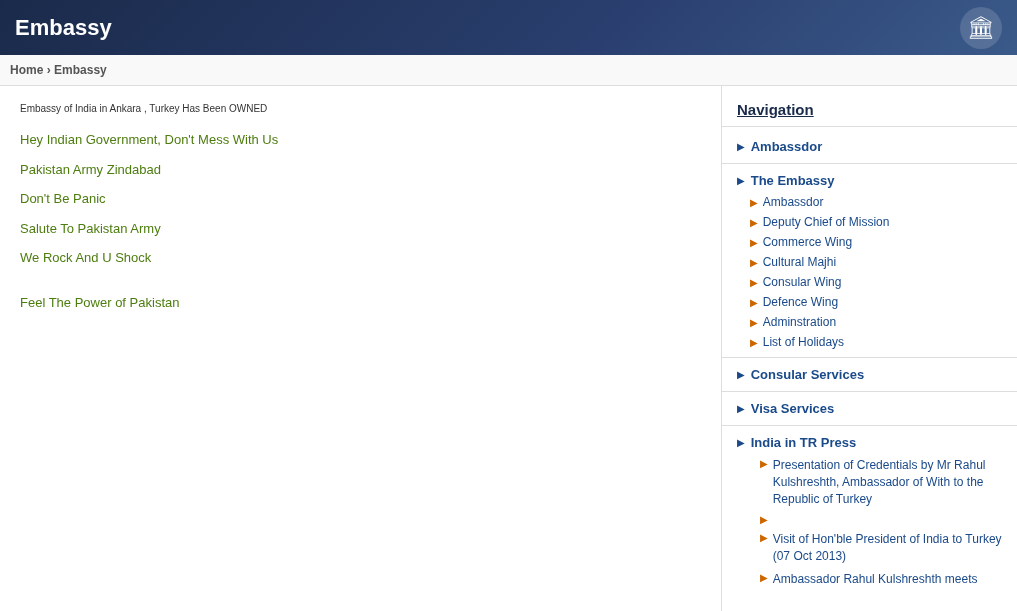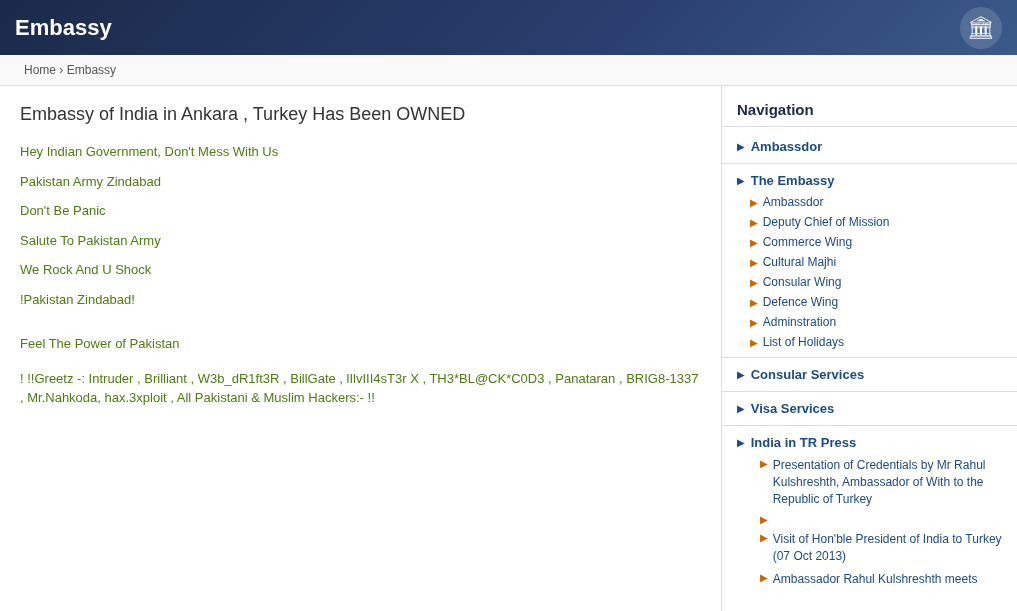--- a/index.html
+++ b/index.html
@@ -28,25 +28,26 @@
       border-radius: 50%;
       width: 42px;
       height: 42px;
       display: flex;
       align-items: center;
       justify-content: center;
     }
 
     
     .breadcrumb {
-      padding: 8px 24px;
+      padding: 8px 10px;
       font-size: 12px;
       color: #555;
       border-bottom: 1px solid #ddd;
       background: #f9f9f9;
+      font-weight: bold;
     }
     .breadcrumb a {
       color: #555;
       text-decoration: none;
     }
 
     
     .page-layout {
       display: flex;
       min-height: calc(611px - 55px - 30px);
@@ -59,21 +60,21 @@
       border-right: 1px solid #ddd;
     }
     .main-content p {
       margin-bottom: 10px;
       font-size: 13px;
       line-height: 1.5;
       color: #4d7c0f;
     }
     .main-content .hack-notice {
       color: #333;
-      font-size: 18px;
+      font-size: 10px;
       margin-bottom: 14px;
     }
     .footer-text {
       font-size: 11px;
       color: #555;
       margin-top: 15px;
       line-height: 1.6;
     }
 
     
@@ -82,20 +83,21 @@
       padding: 10px 0;
       background: #fff;
     }
     .nav-title {
       font-size: 15px;
       font-weight: bold;
       color: #1a2a4a;
       padding: 5px 15px 8px 15px;
       border-bottom: 1px solid #ddd;
       margin-bottom: 8px;
+      text-decoration: underline;
     }
 
     
     .nav-section {
       margin-bottom: 4px;
     }
     .nav-item-top {
       display: flex;
       align-items: center;
       padding: 4px 15px;
@@ -170,24 +172,22 @@
 
 <div class="page-layout">
 
   <div class="main-content">
     <p class="hack-notice">Embassy of India in Ankara , Turkey Has Been OWNED</p>
     <p>Hey Indian Government, Don't Mess With Us</p>
     <p>Pakistan Army Zindabad</p>
     <p>Don't Be Panic</p>
     <p>Salute To Pakistan Army</p>
     <p>We Rock And U Shock</p>
-    <p>!Pakistan Zindabad!</p>
     <br>
     <p>Feel The Power of Pakistan</p>
-    <p class="footer-text">! !!Greetz -:  Intruder , Brilliant , W3b_dR1ft3R , BillGate , lIlvIII4sT3r X , TH3*BL@CK*C0D3 , Panataran , BRIG8-1337 , Mr.Nahkoda, hax.3xploit , All Pakistani &amp; Muslim Hackers:- !!</p>
   </div>
 
   <div class="sidebar">
     <div class="nav-title">Navigation</div>
 
     <div class="nav-section">
       <div class="nav-item-top">
         <span class="arrow">▶</span>
         <span class="label">Ambassdor</span>
       </div>

